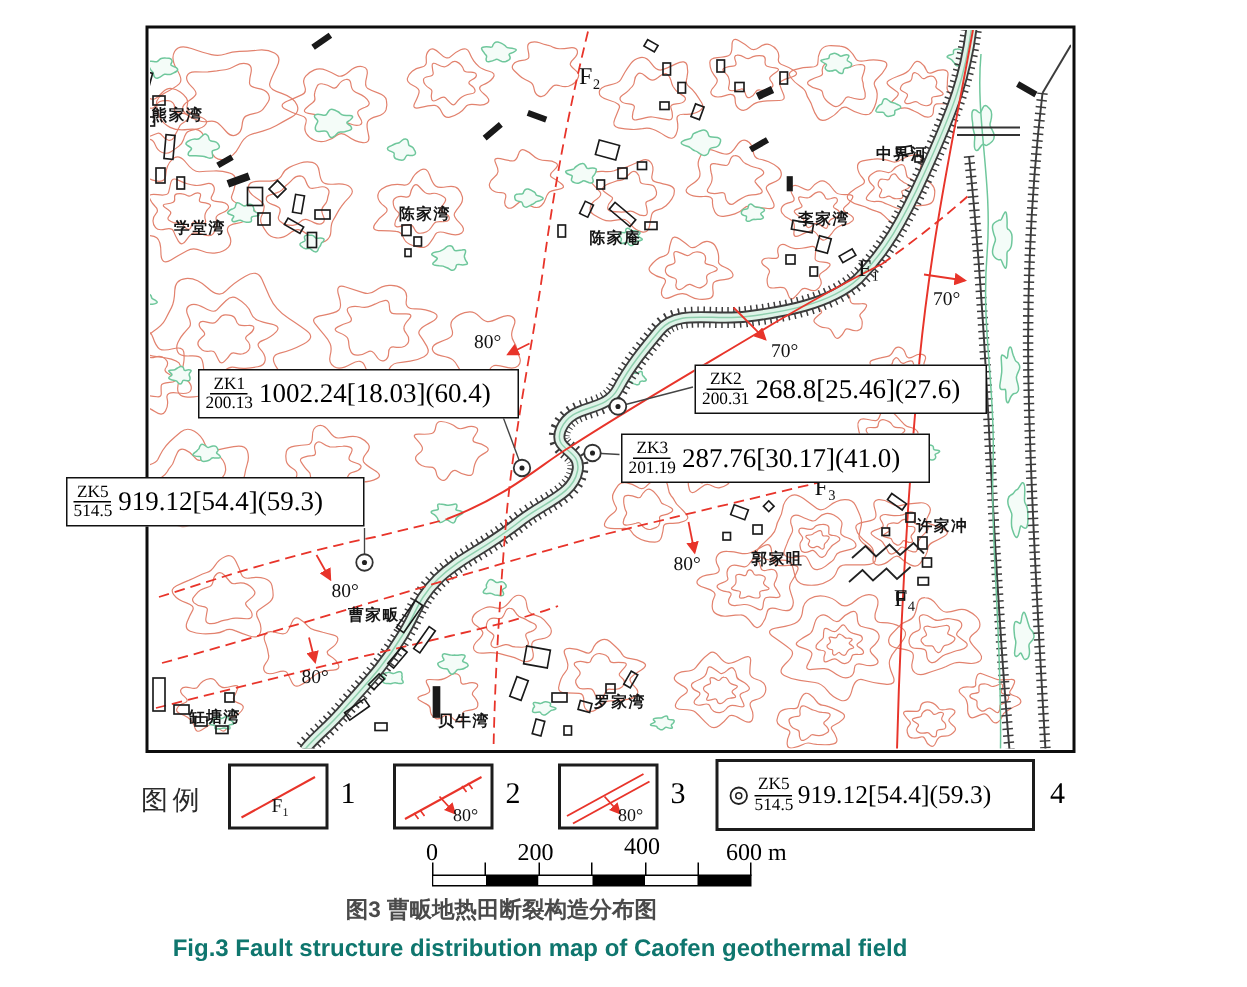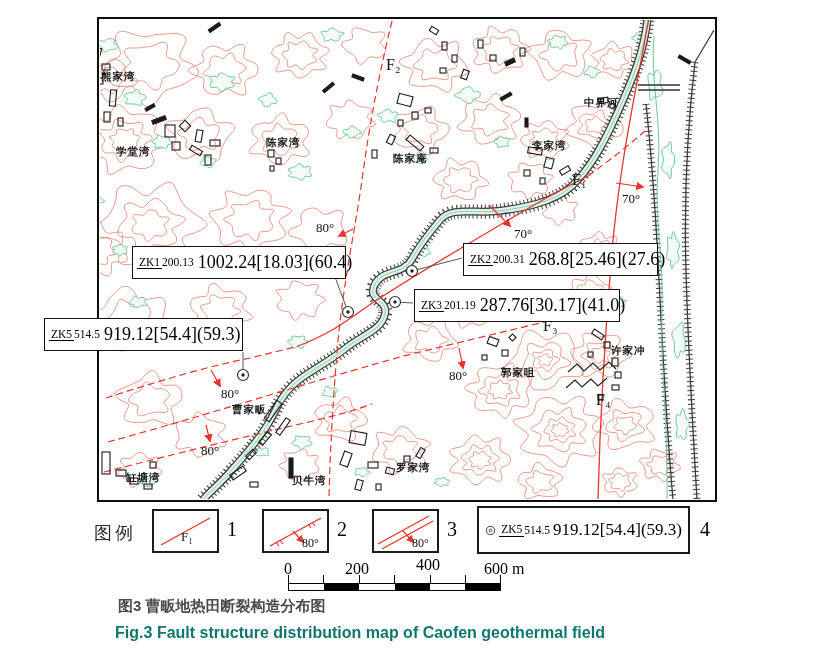--- a/index.html
+++ b/index.html
@@ -8,32 +8,32 @@
   .map-frame{position:absolute;left:97px;top:17px;width:620px;height:485px;
              border:2.5px solid #0d0d0d;box-sizing:border-box;background:transparent;}
   #map-svg{position:absolute;left:100px;top:20px;z-index:1;}
   .place{position:absolute;font-size:10.5px;font-weight:bold;color:#141414;letter-spacing:1px;
          white-space:nowrap;z-index:5;}
   .flabel{position:absolute;font-family:"Liberation Serif",serif;font-size:16px;color:#111;z-index:5;}
   .dip{position:absolute;font-family:"Liberation Serif",serif;font-size:13px;color:#111;z-index:5;}
   .zk-box{position:absolute;background:#fff;border:1.7px solid #111;box-sizing:border-box;
           display:flex;align-items:center;gap:4px;padding:0 4px;height:33px;z-index:6;
           font-family:"Liberation Serif",serif;color:#000;}
-  .frac{display:inline-flex;align-items:center;line-height:1.05;font-size:11.5px;}
+  .frac{display:inline-flex;flex-direction:column;align-items:center;line-height:1.05;font-size:11.5px;}
   .frac .num{border-bottom:1px solid #000;padding:0 2px;}
   .zk-val{font-size:18px;white-space:nowrap;}
   .lg-title{position:absolute;left:94px;top:521px;font-size:18px;color:#2b2b2b;letter-spacing:3px;z-index:5;}
   .lg-box{position:absolute;border:2px solid #1c1c1c;background:#fff;box-sizing:border-box;z-index:5;}
   .lg-num{position:absolute;font-family:"Liberation Serif",serif;font-size:20px;color:#000;z-index:5;}
   .sb-label{position:absolute;font-family:"Liberation Serif",serif;font-size:16px;color:#000;z-index:5;white-space:nowrap;}
   .sb-bar{position:absolute;left:288px;top:583px;width:213px;height:8px;border:1px solid #000;
           box-sizing:border-box;display:flex;z-index:5;}
   .sb-seg{flex:1 0 auto;height:100%;}
   .sb-tick{position:absolute;top:575px;width:1px;height:9px;background:#000;z-index:5;}
-  .cap-zh{position:absolute;left:118px;top:597px;width:320px;text-align:left;
+  .cap-zh{position:absolute;left:118px;top:597px;width:320px;text-align:right;
           font-size:15px;font-weight:bold;color:#4a4a4a;z-index:5;}
   .cap-en{position:absolute;left:100px;top:624px;width:520px;text-align:center;
           font-size:16px;font-weight:bold;color:#0f766e;z-index:5;}
 </style>
 </head>
 <body>
 
 <div id="figure">
 
   <div class="map-frame"></div>
@@ -324,21 +324,21 @@
   <span class="place" style="left:393px;top:152px">陈家庵</span>
   <span class="place" style="left:532px;top:139px">李家湾</span>
   <span class="place" style="left:584px;top:96px">中界河</span>
   <span class="place" style="left:501px;top:366px">郭家咀</span>
   <span class="place" style="left:611px;top:344px">许家冲</span>
   <span class="place" style="left:232px;top:403px">曹家畈</span>
   <span class="place" style="left:126px;top:471px">缸塘湾</span>
   <span class="place" style="left:292px;top:474px">贝牛湾</span>
   <span class="place" style="left:396px;top:461px">罗家湾</span>
 
-  <span class="flabel" style="left:386px;top:56px">F₂</span>
+  <span class="flabel" style="left:386px;top:43px">F₂</span>
   <span class="flabel" style="left:572px;top:171px">F₁</span>
   <span class="flabel" style="left:543px;top:317px">F₃</span>
   <span class="flabel" style="left:596px;top:391px">F₄</span>
 
   <span class="dip" style="left:316px;top:220px">80°</span>
   <span class="dip" style="left:514px;top:226px">70°</span>
   <span class="dip" style="left:622px;top:191px">70°</span>
   <span class="dip" style="left:221px;top:386px">80°</span>
   <span class="dip" style="left:201px;top:443px">80°</span>
   <span class="dip" style="left:449px;top:368px">80°</span>

